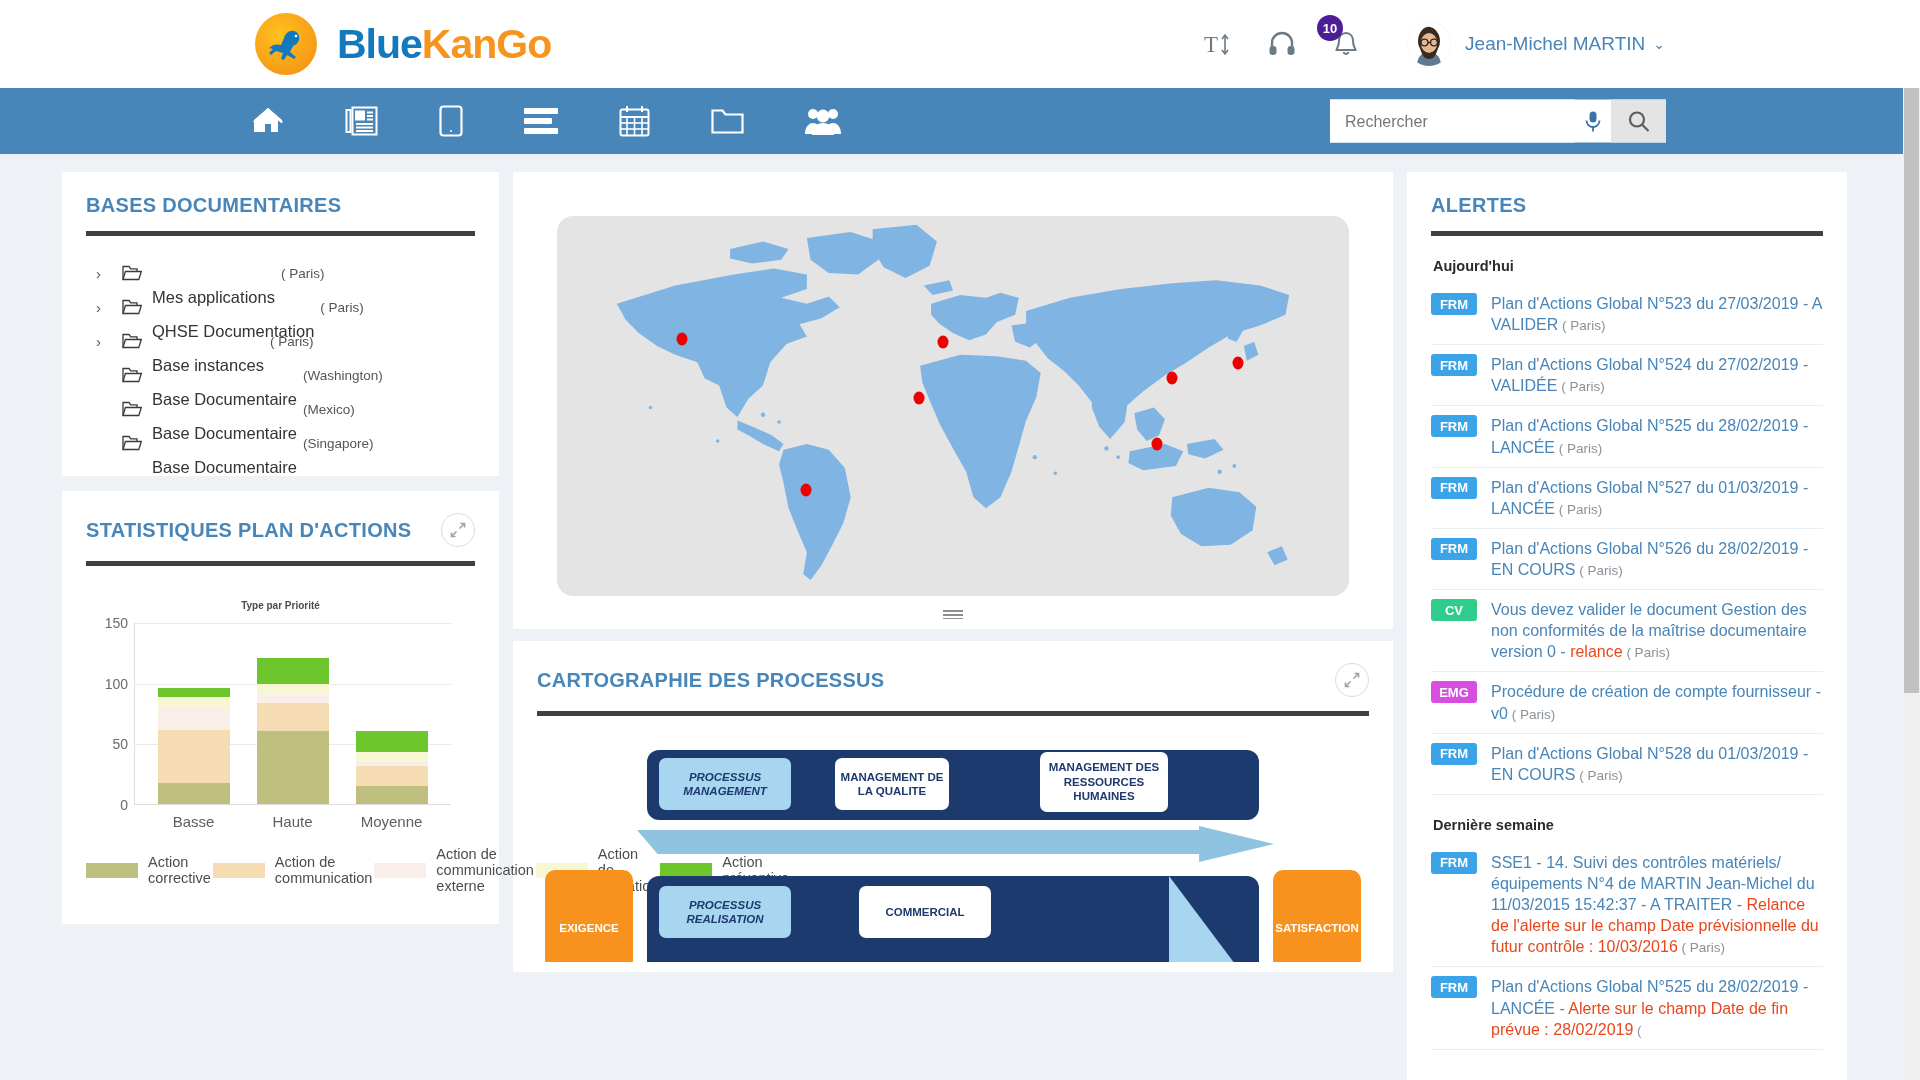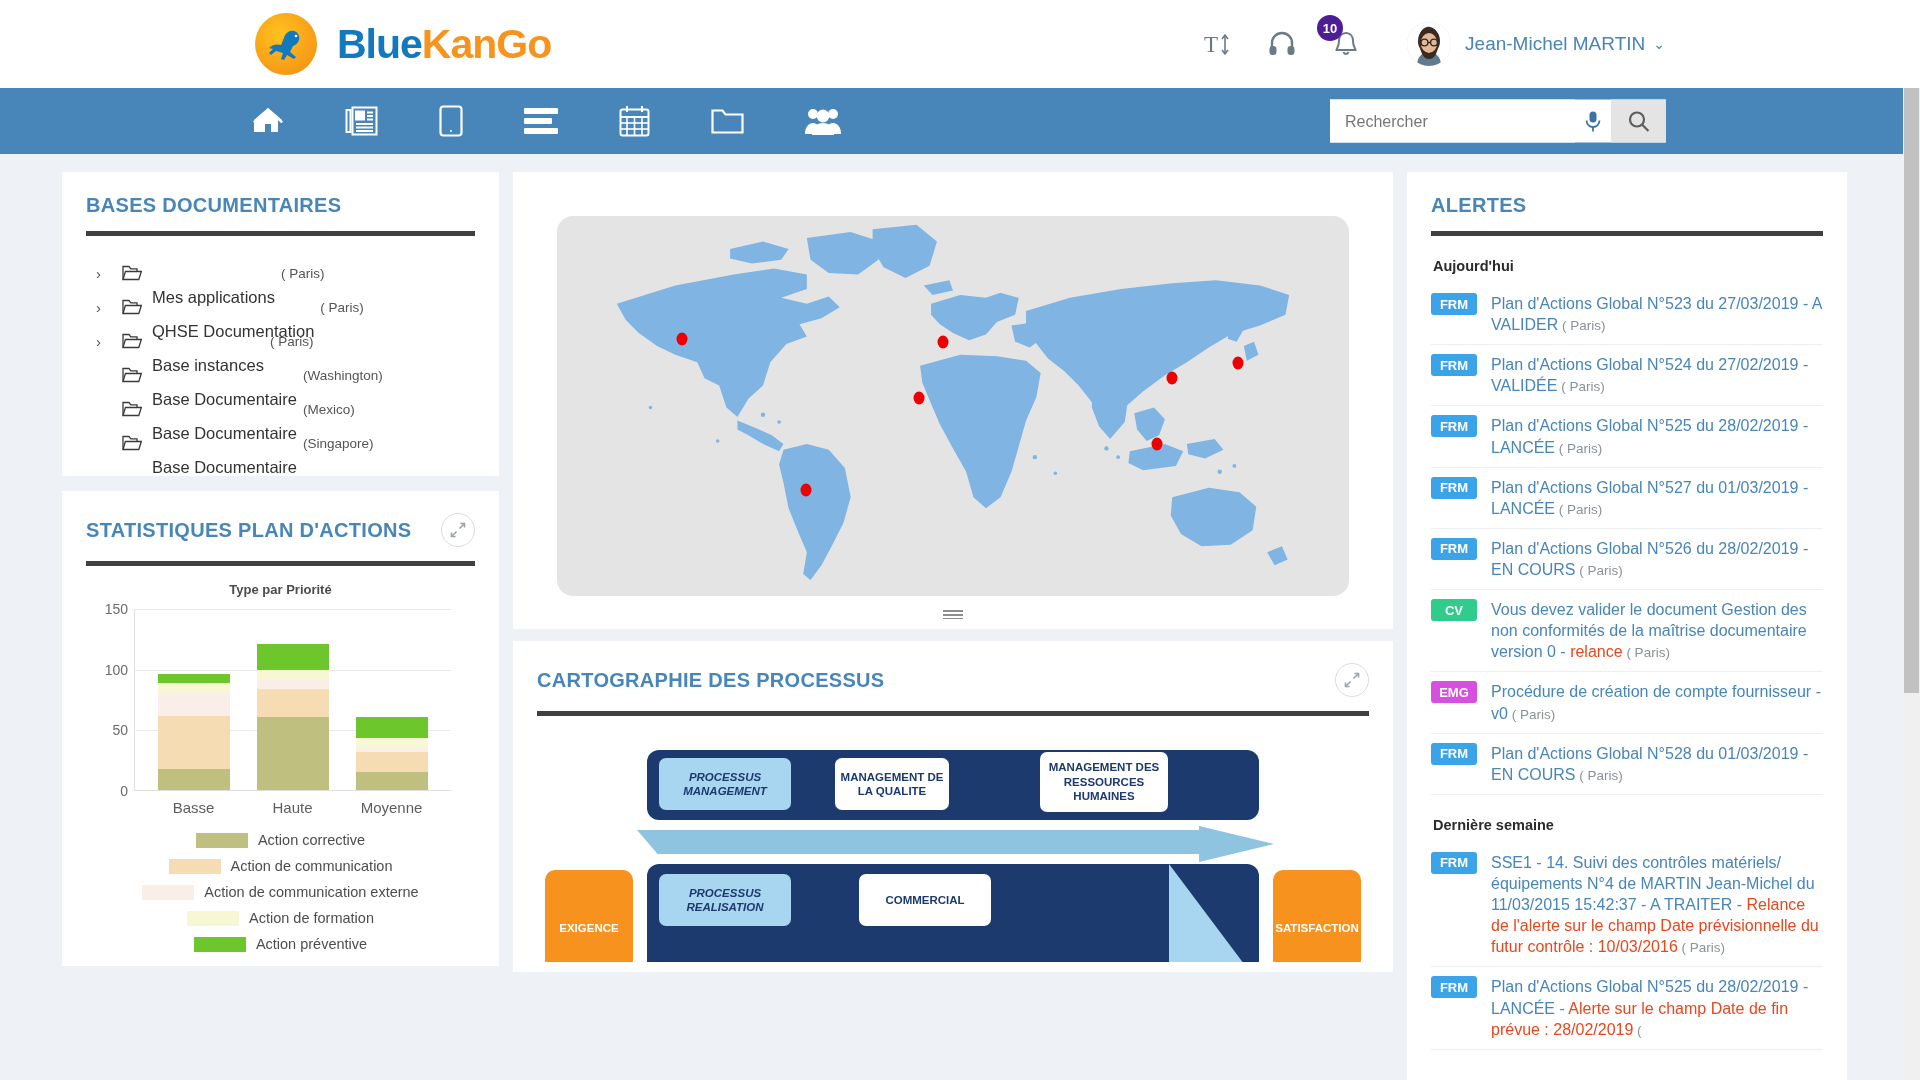--- a/index.html
+++ b/index.html
@@ -90,33 +90,33 @@
   
   .tree { padding:20px 0 6px 10px; }
   .tree-row { display:flex; align-items:center; height:34px; font-size:16.5px; color:#333;}
   .chev { width:26px; color:#555; font-size:15px; cursor:pointer;}
   .chev.blank { visibility:hidden; }
   .folder { margin-right:10px; color:#3a3a3a; display:flex; align-items:center;}
   .tree-name { cursor:pointer;margin-top:48px; }
   .tree-loc { color:#555; font-size:13.5px; margin-left:6px;}
 
   
-  .chart-card { position:relative; padding-bottom:8px; }
-  .chart-title { text-align:center; font-weight:bold; color:#4c4c4c; font-size:13px; margin:16px 0 12px 0;}
+  .chart-card { position:relative; padding-bottom:24px; }
+  .chart-title { text-align:center; font-weight:bold; color:#4c4c4c; font-size:10px; margin:34px 0 12px 0;}
   .plot-wrap { position:relative; height:182px; margin:0 24px 0 48px;}
   .y-lab { position:absolute; left:-40px; font-size:14px; color:#6b6b6b; transform:translateY(-50%); width:34px; text-align:right;}
   .gridline { position:absolute; left:0; right:0; height:1px; background:#e9e9e9;}
   .axis-y { position:absolute; left:0; top:0; bottom:0; width:1px; background:#dedede;}
   .axis-x { position:absolute; left:0; right:0; bottom:0; height:1px; background:#dedede;}
   .bars { position:absolute; left:10px; right:10px; bottom:1px; top:0; display:flex; justify-content:space-around; align-items:flex-end;}
   .bar { width:72px; display:flex; flex-direction:column-reverse;}
   .seg { width:100%; }
   .x-labels { display:flex; justify-content:space-around; margin:8px 34px 0 58px;}
   .x-labels span { width:72px; text-align:center; font-size:15px; color:#5e5e5e;}
-  .legend { margin:16px 0 6px 0; display:flex; flex-direction:column; align-items:center; gap:10px;justify-content:space-between;}
+  .legend { margin:16px 0 6px 0; display:flex; align-items:center; gap:2px;justify-content:space-between;}
   .lg-row { display:flex; align-items:center; gap:10px; font-size:14.5px; color:#4d4d4d;}
   .swatch { width:52px; height:15px; flex:none;}
 
   
   .map-card { padding-bottom:6px;}
   .map-area {
     margin:22px 20px 0 20px; height:380px; background:#e4e4e4;
     border-radius:16px; position:relative; overflow:hidden;
   }
   .map-svg { position:absolute; inset:0; width:100%; height:100%;}
@@ -131,21 +131,21 @@
     background:#1d3a6e; border-radius:12px; position:absolute; color:#fff;
   }
   .band-top { left:110px; right:110px; top:8px; height:70px;}
   .chip {
     position:absolute; border-radius:7px; font-size:11.5px; font-weight:bold;
     display:flex;align-items:center;justify-content:center; text-align:center; line-height:1.25;
   }
   .chip-blue { background:#a8d5ef; color:#1d3a6e; font-style:italic;}
   .chip-white{ background:#fff; color:#1d3a6e;}
   .arrow-band { position:absolute; left:100px; right:95px; top:84px; height:36px;}
-  .band-mid { left:110px; right:110px; top:122px; height:120px;text-decoration:underline;}
+  .band-mid { left:110px; right:110px; top:134px; height:120px;text-decoration:underline;}
   .side-box {
     position:absolute; background:#f8921e; color:#fff; border-radius:10px;
     width:88px; font-size:11.5px; font-weight:bold; text-align:center;
     padding-top:52px; height:100px;
   }
 
   
   .alerts-card { padding-bottom:0; height:100%; overflow:hidden;}
   .alert-group { font-weight:bold; font-size:14.5px; color:#2b2b2b; margin:22px 0 10px 2px;}
   .alert-row { display:flex; gap:14px; padding:9px 0 9px 0; border-bottom:1px solid #eceff1;}

